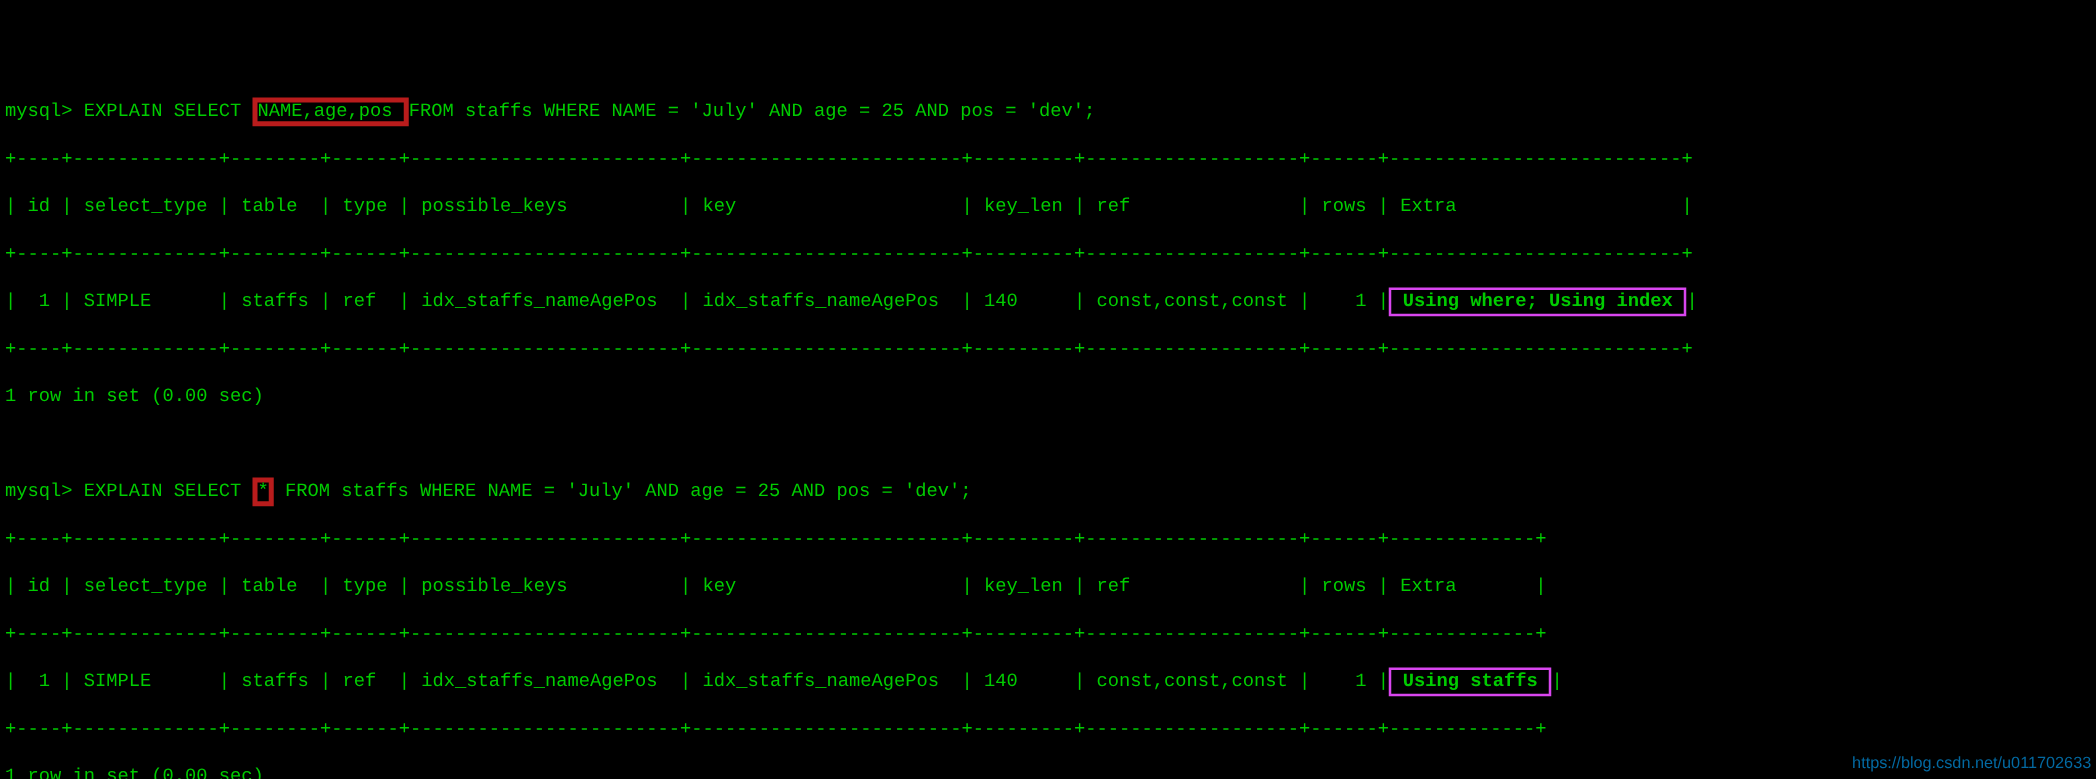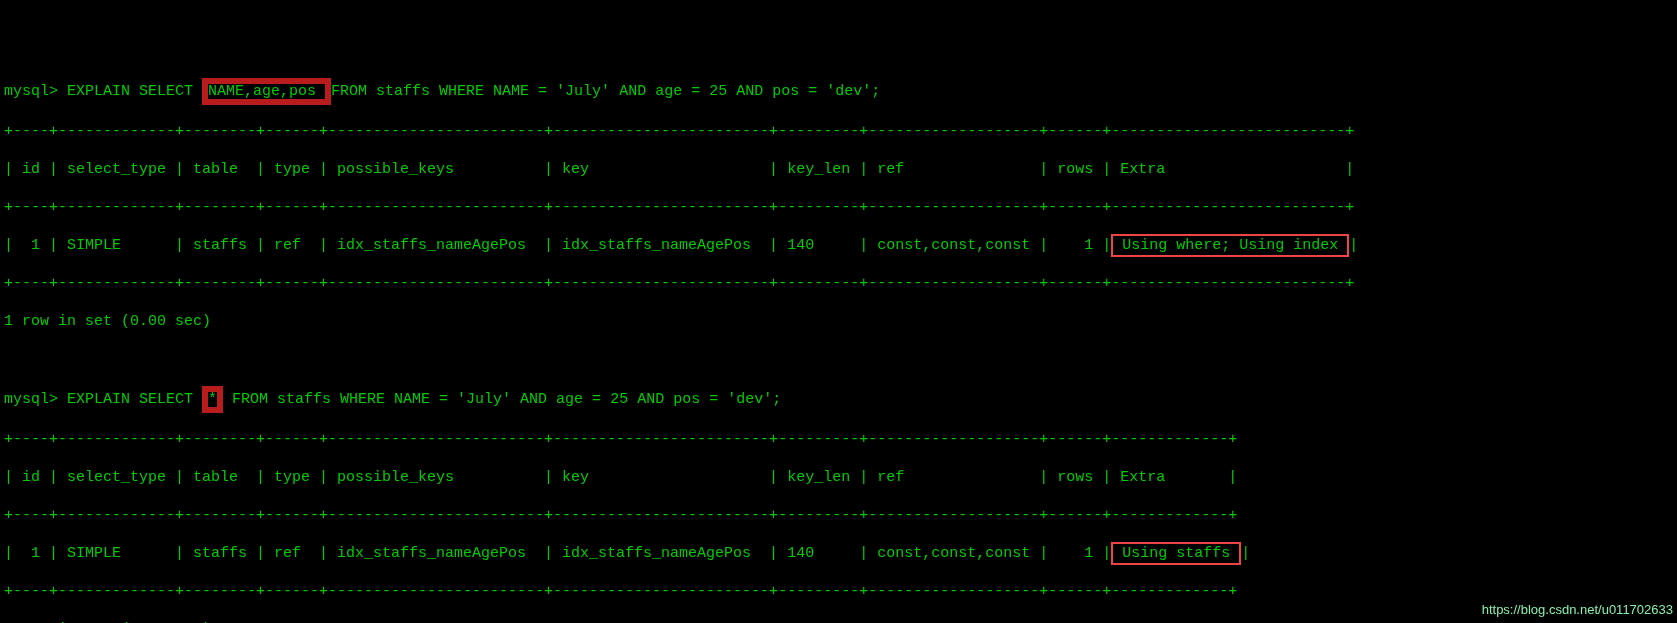--- a/index.html
+++ b/index.html
@@ -8,37 +8,38 @@
     font-family: "Consolas", "Courier New", monospace;
     font-size: 15px;
     margin: 0;
     padding: 4px 0 0 4px;
     white-space: pre;
     line-height: 19px;
     overflow: hidden;
   }
   .line { display: block; }
   .hl {
-    border: 6px solid #b91c1c;
+    border: 4px solid #b91c1c;
     display: inline-block;
     padding: 0;
     margin: -2px 0;
     line-height: 15px;
   }
   .hlbox {
-    border: 2px solid #ef4444;
+    border: 2px solid #d946ef;
     display: inline-block;
     padding: 0;
     margin: -2px 0;
+    font-weight: bold;
   }
   .watermark {
     position: fixed;
     right: 4px;
     bottom: 4px;
-    color: #86efac;
+    color: #0369a1;
     font-size: 13px;
     font-family: Arial, sans-serif;
     white-space: nowrap;
   }
 </style>
 </head>
 <body>
 
 
 

